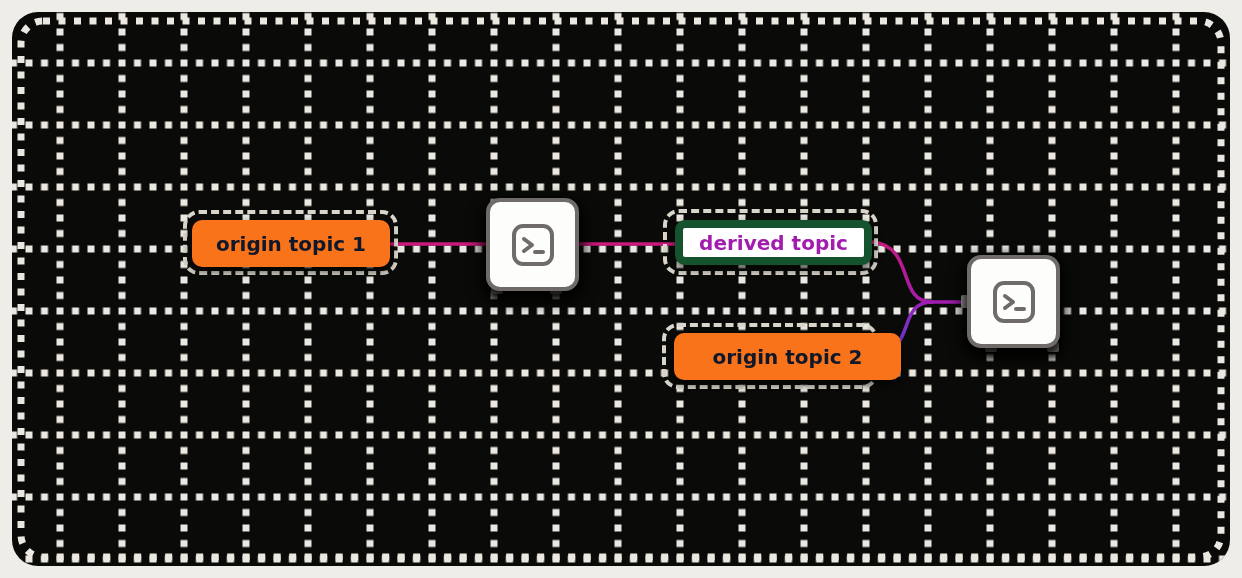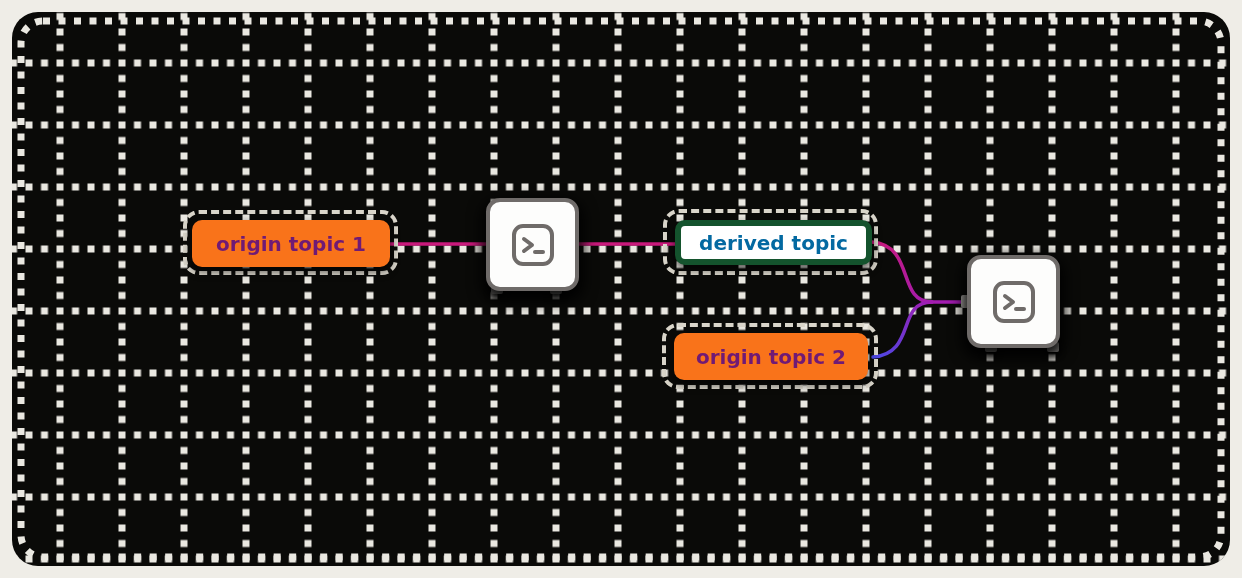--- a/index.html
+++ b/index.html
@@ -23,29 +23,29 @@
     position: absolute;
     border: 4px dashed #D9D5CA;
     border-radius: 16px;
     background: transparent;
   }
   .pill {
     position: absolute;
     display: flex; align-items: center; justify-content: center;
     background: #F9731A;
     border-radius: 10px;
-    color: #701a75;
+    color: #0f172a;
     font-size: 20px; font-weight: 700;
     box-shadow: 0 4px 10px rgba(0,0,0,0.65);
     white-space: nowrap;
   }
   .pill--white {
     background: #FFFFFF;
-    border: 6px solid #14532d;
-    color: #0369a1;
+    border: 8px solid #14532d;
+    color: #a21caf;
   }
   .node {
     position: absolute;
     width: 93px; height: 93px;
     background: #FDFDFC;
     border: 4px solid #6F6B69;
     border-radius: 14px;
     display: flex; align-items: center; justify-content: center;
     box-shadow: 0 6px 14px 5px rgba(0,0,0,0.9);
   }
@@ -123,21 +123,21 @@
         <rect x="4" y="4" width="38" height="38" rx="9" fill="none" stroke="#6F6B69" stroke-width="4"></rect>
         <path d="M14 17 L22 23 L14 29" fill="none" stroke="#6F6B69" stroke-width="4" stroke-linecap="round" stroke-linejoin="round"></path>
         <path d="M25 30 H33" fill="none" stroke="#6F6B69" stroke-width="4" stroke-linecap="round"></path>
       </svg>
     </div>
 
     <div class="pill pill--white" style="left:663px; top:208px; width:197px; height:45px;">
       <span>derived topic</span>
     </div>
 
-    <div class="pill" style="left:662px; top:321px; width:194px; height:47px;">
+    <div class="pill" style="left:662px; top:321px; width:227px; height:47px;">
       <span>origin topic 2</span>
     </div>
 
     <div class="node" style="left:955px; top:243px;">
       <svg width="46" height="46" viewBox="0 0 46 46">
         <rect x="4" y="4" width="38" height="38" rx="9" fill="none" stroke="#6F6B69" stroke-width="4"></rect>
         <path d="M14 17 L22 23 L14 29" fill="none" stroke="#6F6B69" stroke-width="4" stroke-linecap="round" stroke-linejoin="round"></path>
         <path d="M25 30 H33" fill="none" stroke="#6F6B69" stroke-width="4" stroke-linecap="round"></path>
       </svg>
     </div>

